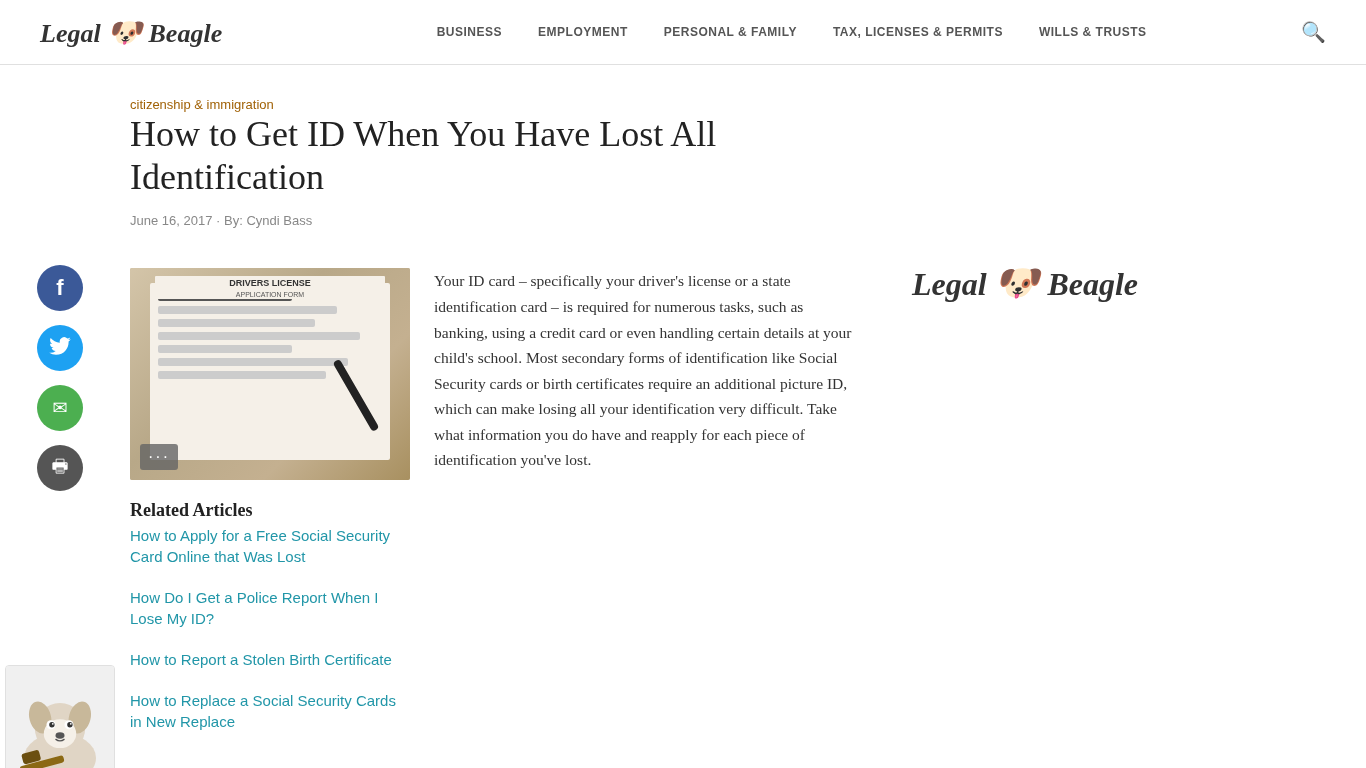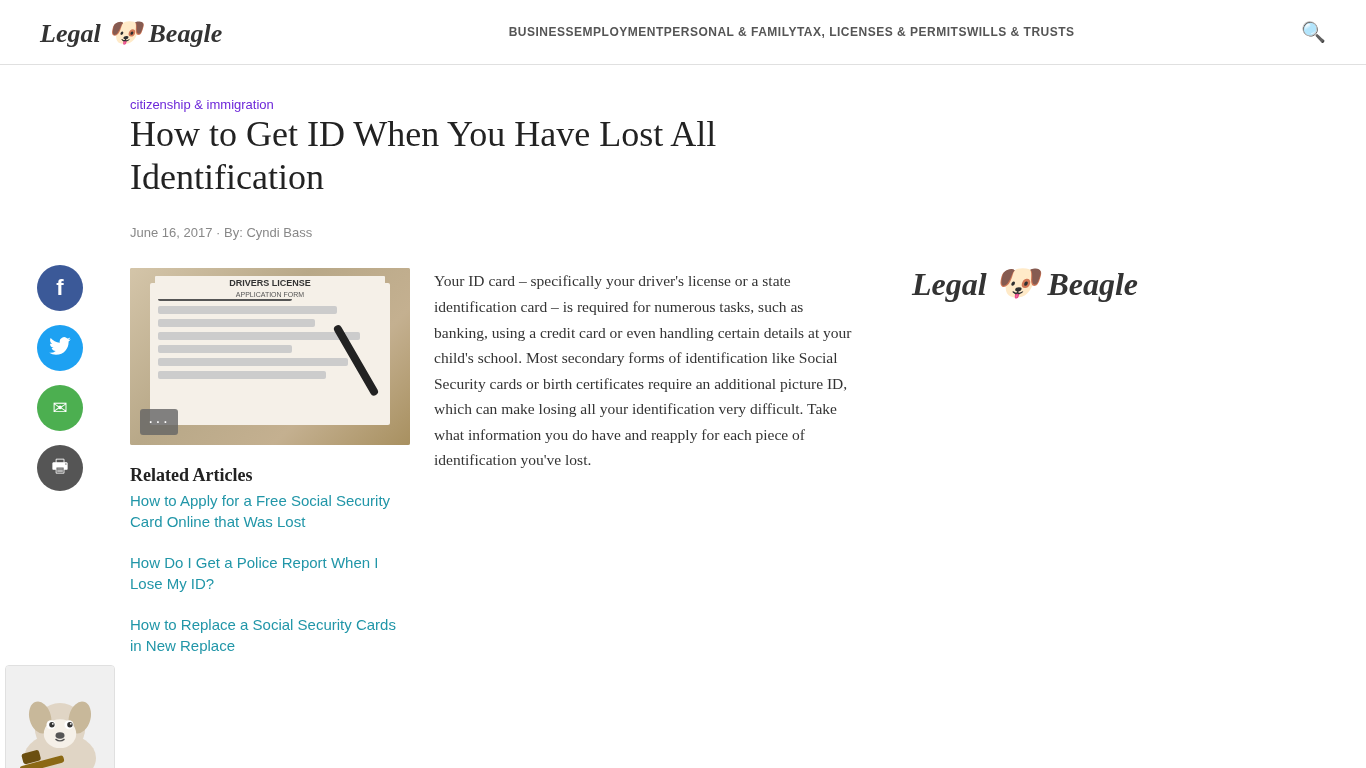--- a/index.html
+++ b/index.html
@@ -22,20 +22,21 @@
     .logo-text {
       font-size: 26px;
       font-weight: bold;
       color: #333;
       font-family: Georgia, serif;
       font-style: italic;
     }
     .nav {
       display: flex;
       align-items: center;
+      gap: 36px;
       flex: 1;
       justify-content: center;
     }
     .nav-item {
       font-size: 12px;
       font-family: Arial, sans-serif;
       font-weight: bold;
       color: #555;
       text-transform: uppercase;
       letter-spacing: 0.5px;
@@ -102,56 +103,56 @@
       height: 110px;
     }
 
     
     .main-content {
       flex: 1;
       padding: 30px 20px 30px 10px;
       max-width: 760px;
     }
     .breadcrumb {
-      color: #6d28d9;
+      color: #a16207;
       font-size: 13px;
       font-family: Arial, sans-serif;
       margin-bottom: 12px;
       text-decoration: none;
       cursor: pointer;
     }
     .article-title {
       font-size: 36px;
       font-family: Georgia, serif;
       color: #222;
       line-height: 1.2;
-      margin-bottom: 26px;
+      margin-bottom: 14px;
       font-weight: normal;
     }
     .article-meta {
       font-size: 13px;
       font-family: Arial, sans-serif;
       color: #888;
-      margin-bottom: 28px;
+      margin-bottom: 40px;
     }
     .article-meta span { color: #888; }
 
     
     .article-body {
       display: flex;
       gap: 24px;
       margin-bottom: 30px;
     }
     .article-image-col {
       flex-shrink: 0;
       width: 280px;
     }
     .article-image {
       width: 280px;
-      height: 177px;
+      height: 212px;
       background: #c8b89a;
       border-radius: 2px;
       overflow: hidden;
       position: relative;
       display: flex;
       align-items: center;
       justify-content: center;
     }
     .image-placeholder {
       width: 100%;
@@ -355,20 +356,21 @@
               <div style="font-family:Arial;font-size:7px;color:#555;text-align:center;background:#f5f0e8;padding:1px 0;">APPLICATION FORM</div>
             </div>
           </div>
           <button class="image-more-btn">···</button>
         </div>
 
         <div class="related-articles">
           <h3 class="related-title">Related Articles</h3>
           <a class="related-link">How to Apply for a Free Social Security Card Online that Was Lost</a>
           <a class="related-link">How Do I Get a Police Report When I Lose My ID?</a>
+          <a class="related-link">How to Report a Stolen Birth Certificate</a>
           <a class="related-link">How to Replace a Social Security Cards in New Replace</a>
         </div>
       </div>
 
       <div class="article-text-col">
         <p class="article-text">Your ID card – specifically your driver's license or a state identification card – is required for numerous tasks, such as banking, using a credit card or even handling certain details at your child's school. Most secondary forms of identification like Social Security cards or birth certificates require an additional picture ID, which can make losing all your identification very difficult. Take what information you do have and reapply for each piece of identification you've lost.</p>
       </div>
     </div>
   </main>
 

